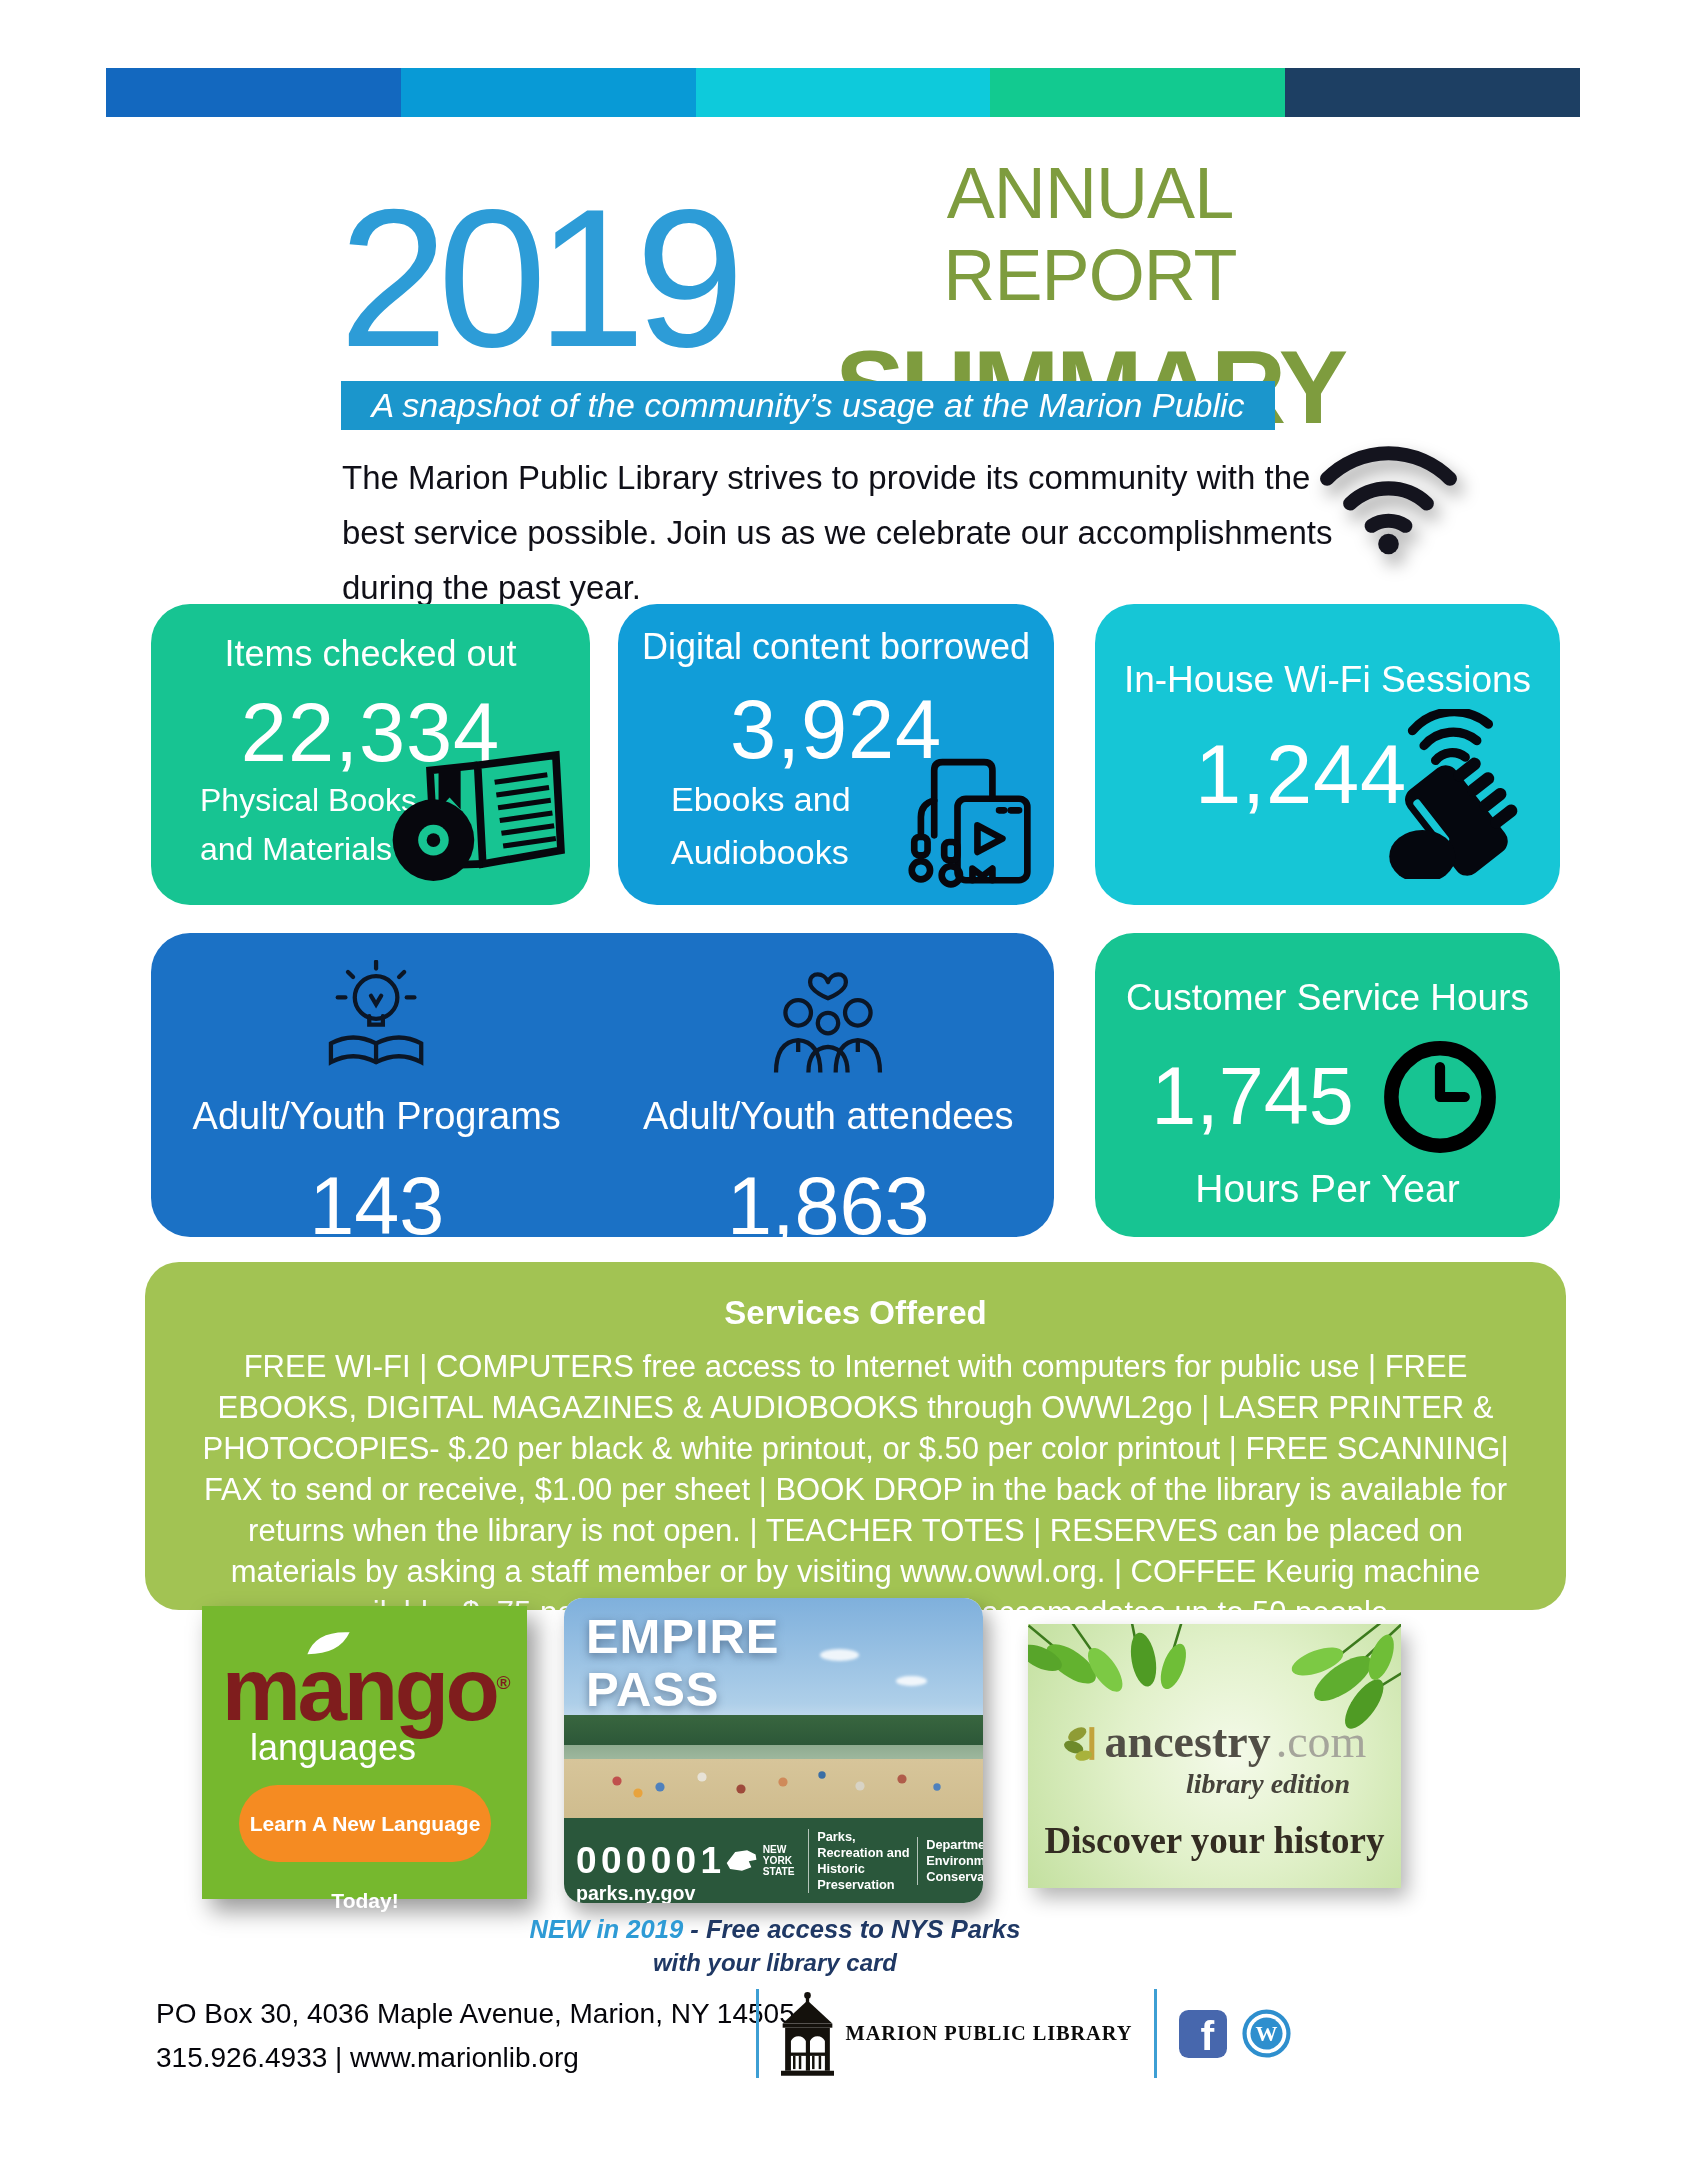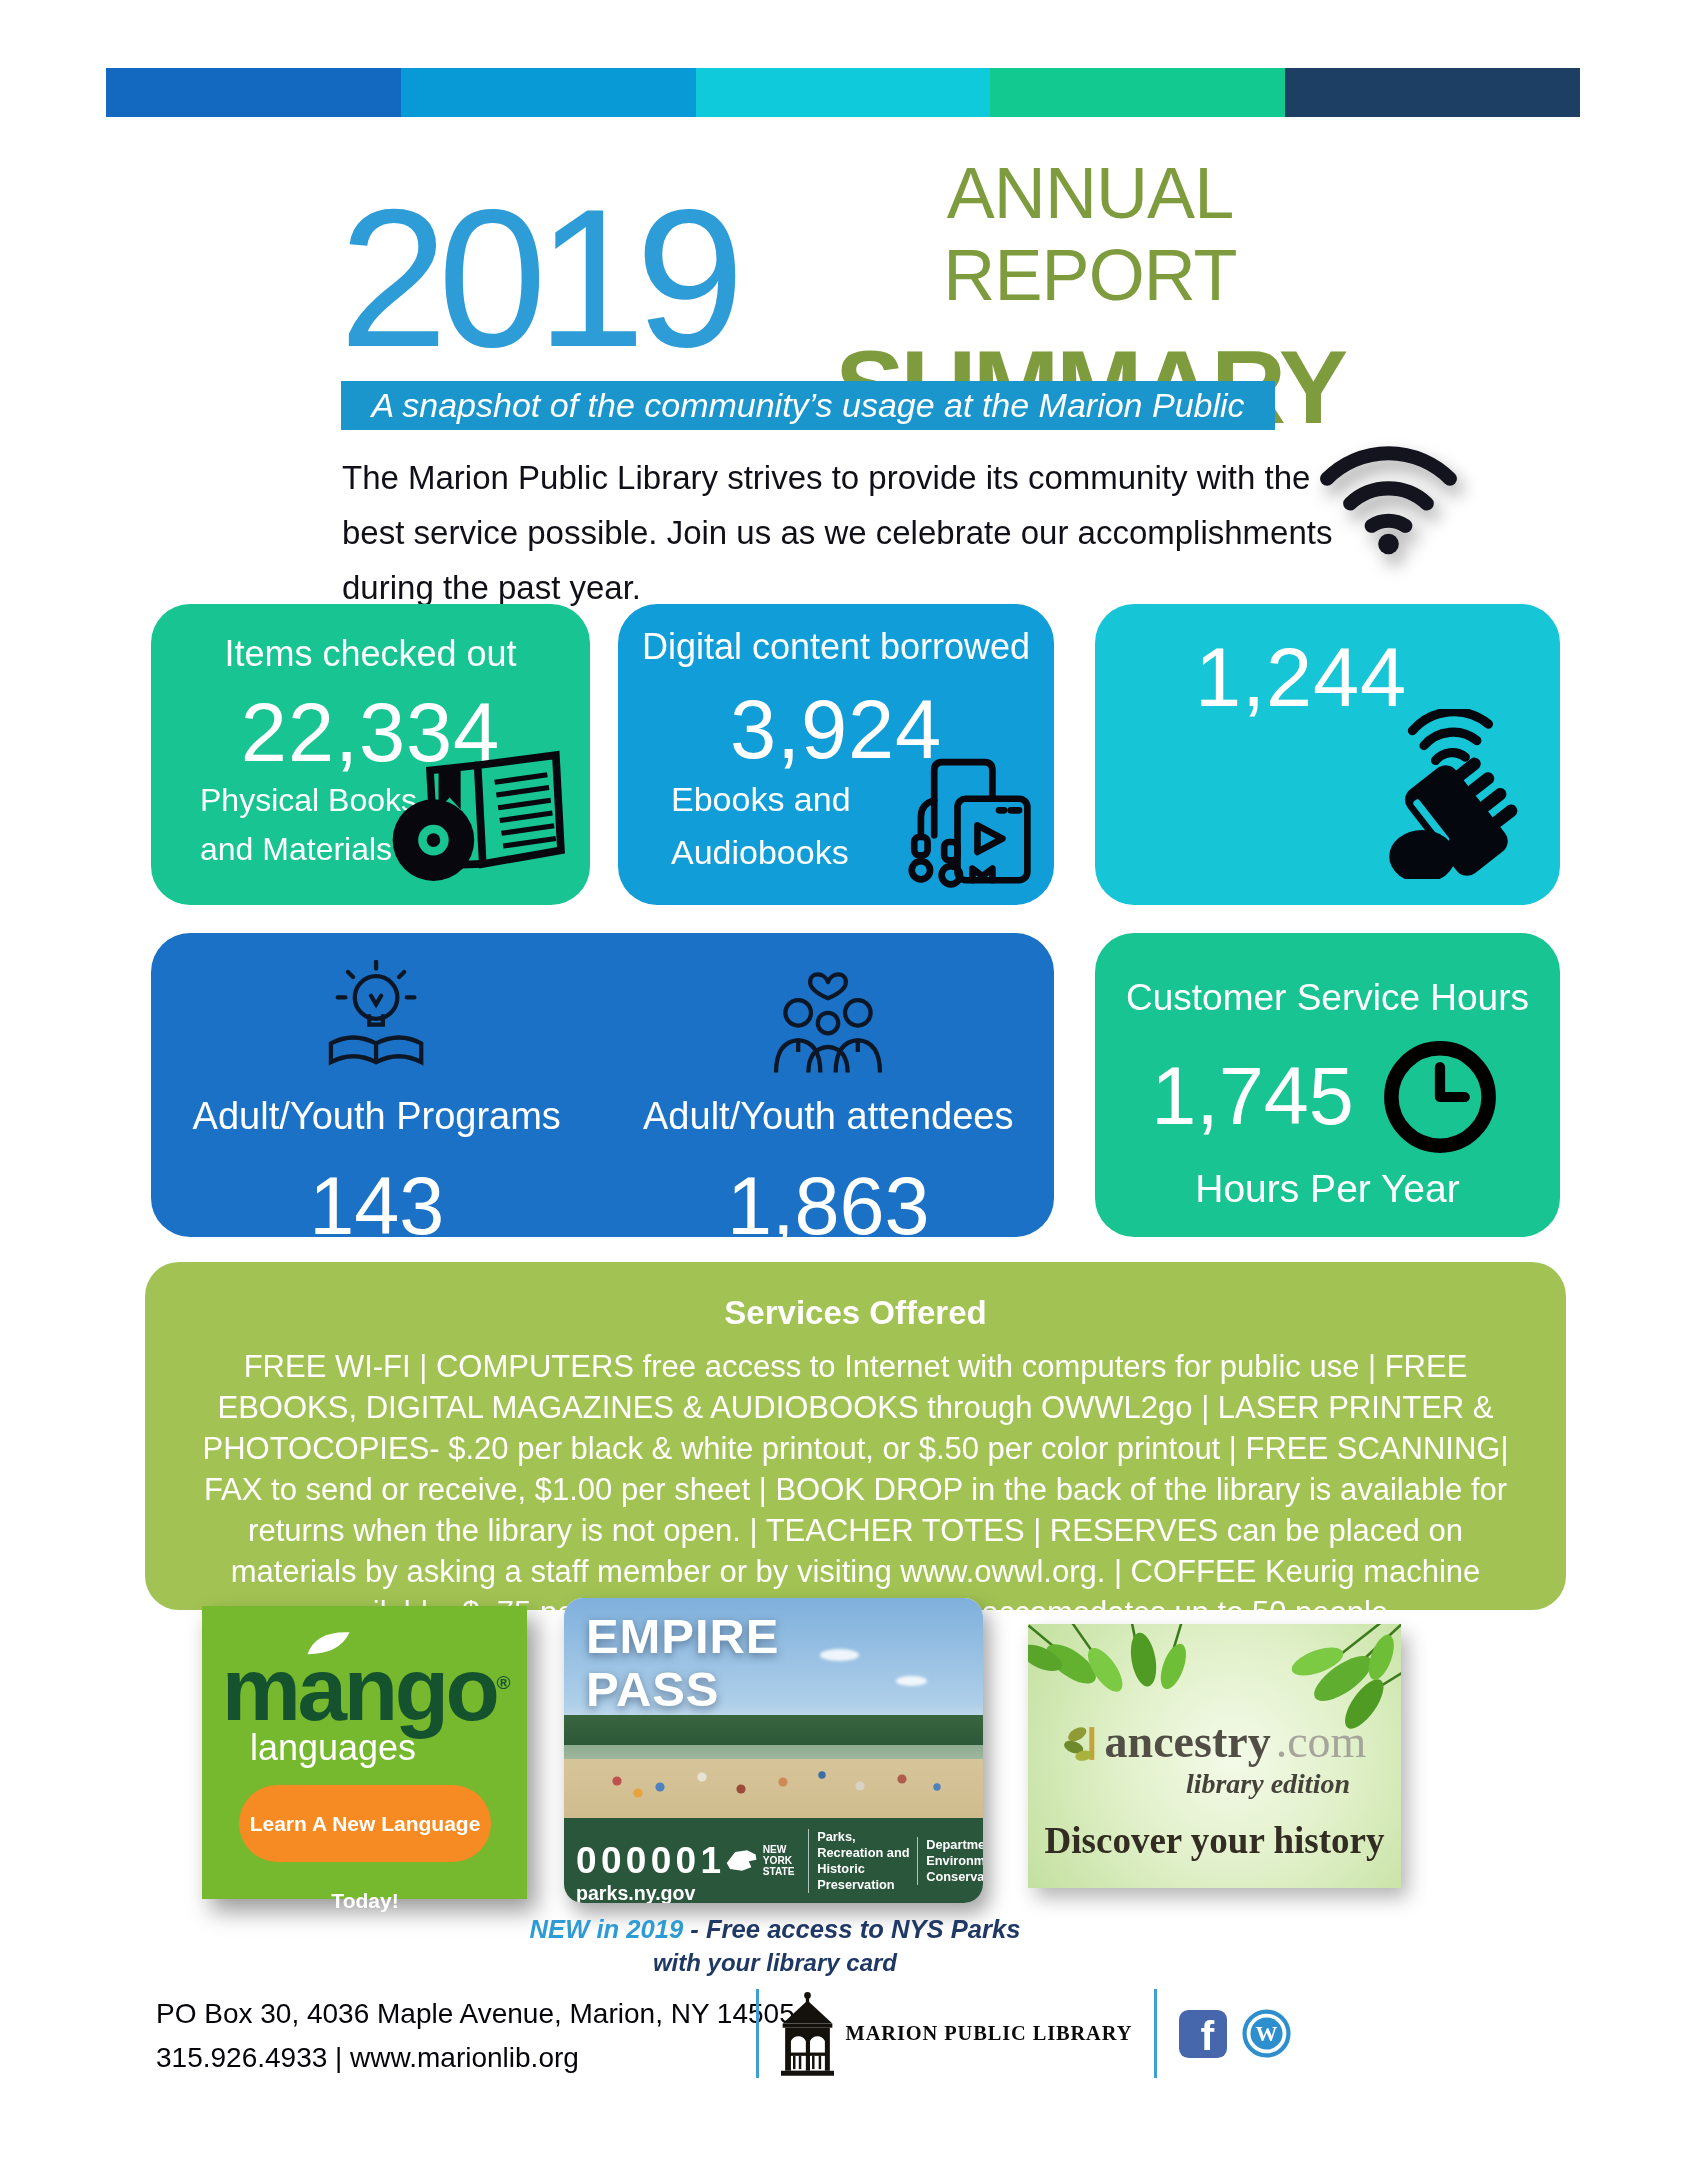--- a/index.html
+++ b/index.html
@@ -66,21 +66,21 @@
     background: var(--services_green, #a2c353); border-radius: 34px; color: #fff;
   }
   .sv-title { margin-top: 32px; text-align: center; font-size: 33px; font-weight: 700; }
   .sv-text { margin: 13.6px 41px 0; text-align: center; font-size: 31px; line-height: 41px; }
   
   #mango {
     position: absolute; left: 202px; top: 1606px; width: 325px; height: 293px;
     background: var(--mango_green, #76b82e); box-shadow: 8.5px 12px 22px rgba(0,0,0,0.4);
   }
   .mg-wrap { position: relative; text-align: center; margin-top: 43px; }
-  .mg-brand { font-size: 89px; font-weight: 700; color: #14532d; letter-spacing: -3.4px; line-height: 0.92; }
+  .mg-brand { font-size: 89px; font-weight: 700; color: #7f1d1d; letter-spacing: -3.4px; line-height: 0.92; }
   .mg-brand sup { font-size: 19px; }
   .mg-leaf { position: absolute; left: 102px; top: -22px; }
   .mg-sub { font-size: 36px; color: #fff; margin-top: -3.4px; margin-right: 63px; }
   .mg-btn {
     position: absolute; left: 37px; right: 36px; bottom: 37px; height: 77px;
     background: var(--mango_orange, #f58b22); border-radius: 39px; border: none;
     color: #fff; font-weight: 700; font-size: 21px; line-height: 77px; text-align: center;
     font-family: "Liberation Sans", sans-serif; cursor: pointer;
   }
   #empire {
@@ -201,20 +201,21 @@
         <path d="M70,62 q-16,4 -16,20 v22"></path>
         <rect x="46" y="106" width="16" height="22" rx="6"></rect>
         <circle cx="54" cy="146" r="11"></circle>
         <rect x="82" y="112" width="16" height="22" rx="6"></rect>
         <circle cx="90" cy="152" r="11"></circle>
       </g>
     </svg>
   </div>
 
   <div class="s-card" id="card-wifi">
+    <div class="sc-title">In-House Wi-Fi Sessions</div>
     <div class="sc-value">1,244</div>
     <svg class="sc-icon" width="153" height="170" viewBox="0 0 185 205">
       <g fill="none" stroke="#05070e" stroke-width="11" stroke-linecap="round">
         <path d="M72,62 A26,26 0 0 1 108,58"></path>
         <path d="M58,44 A46,46 0 0 1 122,38"></path>
         <path d="M44,26 A66,66 0 0 1 136,18"></path>
       </g>
       <g transform="rotate(-38 95 135)">
         <rect x="60" y="72" width="74" height="128" rx="16" fill="#05070e"></rect>
         <rect x="68" y="86" width="9" height="64" rx="4" fill="#16c6d6"></rect>

